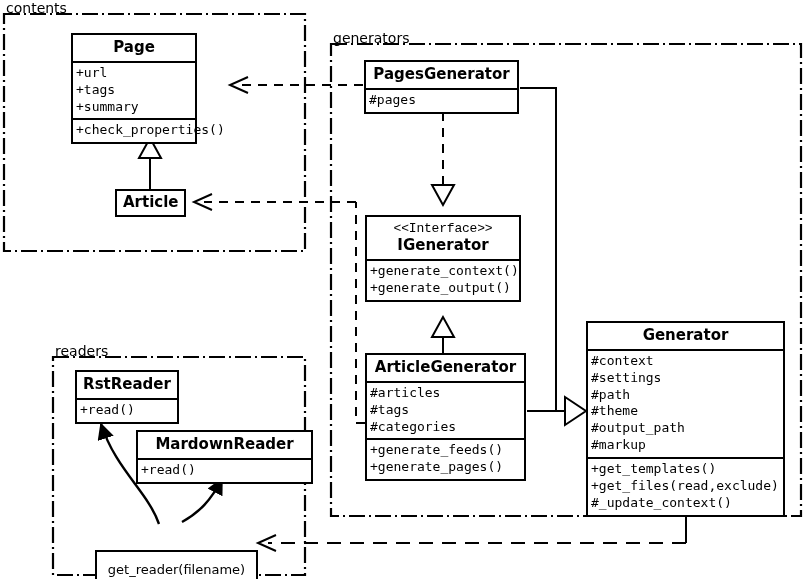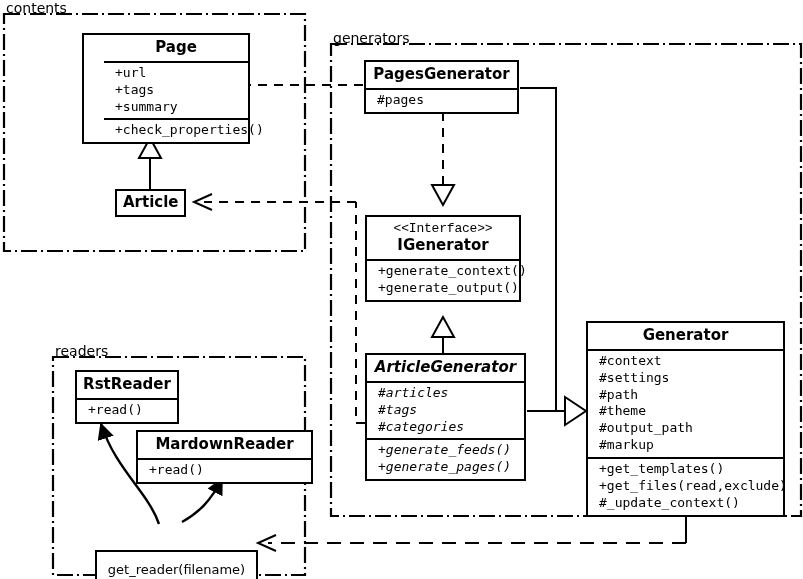--- a/index.html
+++ b/index.html
@@ -66,21 +66,21 @@
   .uml-compartment {
     box-sizing: border-box;
     border-top: 2px solid #000000;
     font-family: "DejaVu Sans Mono", monospace;
     font-size: 13px;
     color: #000000;
     padding: 2px 3px 3px 3px;
     line-height: 1.30;
     white-space: nowrap;
   }
-  .uml-compartment div { white-space: nowrap; margin-left: 8px; }
+  .uml-compartment div { white-space: nowrap; }
 
   .plain-box {
     position: absolute;
     box-sizing: border-box;
     border: 2px solid #000000;
     background: #ffffff;
     display: flex;
     align-items: center;
     justify-content: center;
     font-family: "DejaVu Sans", sans-serif;
@@ -164,21 +164,21 @@
       <path d="M 182 522 C 200 512 211 500 222 479" fill="none" stroke="#000" stroke-width="2.4" marker-end="url(#mk-filled)"></path>
     </g>
   </svg>
 
   <div class="package-label" style="left:6px; top:1px;">contents</div>
 
   <div class="package-label" style="left:333px; top:31px;">generators</div>
 
   <div class="package-label" style="left:55px; top:344px;">readers</div>
 
-  <div class="uml-class" style="left:82px; top:33px; width:168px;padding-left:20px;">
+  <div class="uml-class" style="left:71px; top:33px; width:126px;">
     <div class="uml-name">Page</div>
     <div class="uml-compartment">
       <div>+url</div>
       <div>+tags</div>
       <div>+summary</div>
     </div>
     <div class="uml-compartment">
       <div>+check_properties()</div>
     </div>
   </div>
@@ -198,21 +198,21 @@
     <div class="uml-name">
       <span class="uml-stereotype">&lt;&lt;Interface&gt;&gt;</span>
       <span>IGenerator</span>
     </div>
     <div class="uml-compartment">
       <div>+generate_context()</div>
       <div>+generate_output()</div>
     </div>
   </div>
 
-  <div class="uml-class" style="left:365px; top:353px; width:161px;font-style:italic;">
+  <div class="uml-class" style="left:365px; top:353px; width:161px;">
     <div class="uml-name">ArticleGenerator</div>
     <div class="uml-compartment">
       <div>#articles</div>
       <div>#tags</div>
       <div>#categories</div>
     </div>
     <div class="uml-compartment">
       <div>+generate_feeds()</div>
       <div>+generate_pages()</div>
     </div>

